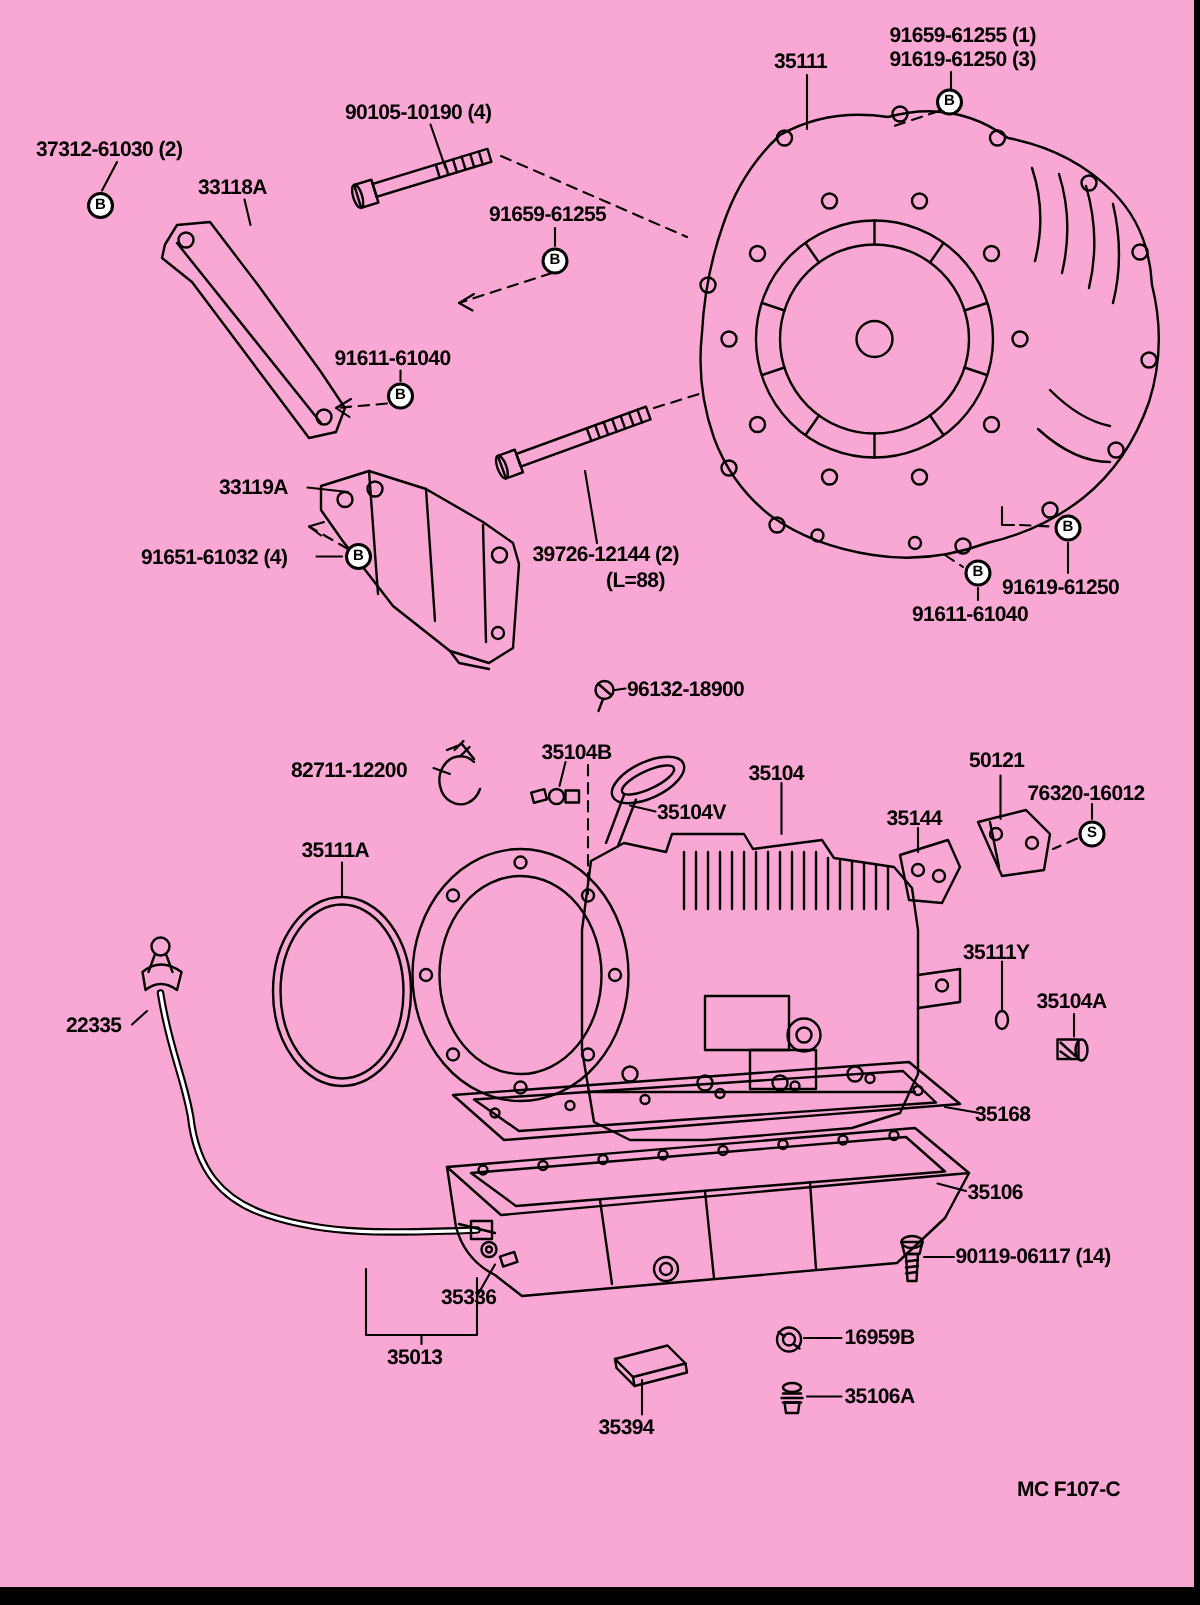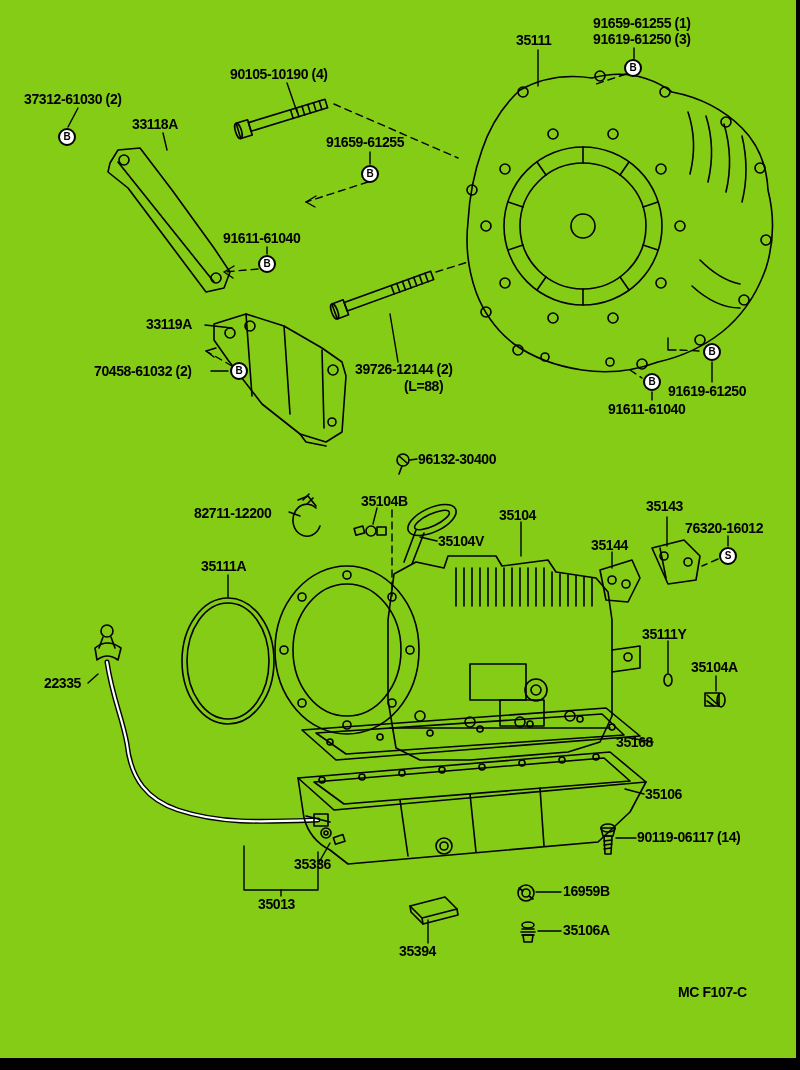--- a/index.html
+++ b/index.html
@@ -1,16 +1,16 @@
 <!DOCTYPE html>
 <html><head>
 <meta charset="utf-8">
 <style>
   html,body{margin:0;padding:0;background:#fff;}
-  .stage{position:relative;width:800px;height:1070px;background:#84cc16;overflow:hidden;
+  .stage{position:relative;width:800px;height:1070px;background:#f9a8d4;overflow:hidden;
          font-family:"Liberation Sans",sans-serif;color:#000;}
   .art{position:absolute;left:0;top:0;}
   .lbl{position:absolute;font-weight:bold;font-size:14px;line-height:15px;
        letter-spacing:-0.4px;white-space:nowrap;color:#000;}
   .sym{position:absolute;width:14px;height:14px;border:2px solid #000;border-radius:50%;
        font-size:10px;font-weight:bold;line-height:14px;text-align:center;background:#fff;}
   .bottom-bar{position:absolute;left:0;top:1058px;width:800px;height:12px;background:#000;}
   .right-edge{position:absolute;left:796px;top:0;width:4px;height:1070px;background:#000;}
 </style>
 </head>
@@ -345,38 +345,38 @@
 
   <div class="lbl" style="left:593px;top:16px">91659-61255 (1)</div>
   <div class="lbl" style="left:593px;top:32px">91619-61250 (3)</div>
   <div class="lbl" style="left:516px;top:33px">35111</div>
   <div class="lbl" style="left:230px;top:67px">90105-10190 (4)</div>
   <div class="lbl" style="left:24px;top:92px">37312-61030 (2)</div>
   <div class="lbl" style="left:132px;top:117px">33118A</div>
   <div class="lbl" style="left:326px;top:135px">91659-61255</div>
   <div class="lbl" style="left:223px;top:231px">91611-61040</div>
   <div class="lbl" style="left:146px;top:317px">33119A</div>
-  <div class="lbl" style="left:94px;top:364px">70458-61032 (2)</div>
+  <div class="lbl" style="left:94px;top:364px">91651-61032 (4)</div>
   <div class="lbl" style="left:355px;top:362px">39726-12144 (2)</div>
   <div class="lbl" style="left:404px;top:379px">(L=88)</div>
   <div class="lbl" style="left:668px;top:384px">91619-61250</div>
   <div class="lbl" style="left:608px;top:402px">91611-61040</div>
-  <div class="lbl" style="left:418px;top:452px">96132-30400</div>
+  <div class="lbl" style="left:418px;top:452px">96132-18900</div>
   <div class="lbl" style="left:194px;top:506px">82711-12200</div>
   <div class="lbl" style="left:361px;top:494px">35104B</div>
   <div class="lbl" style="left:438px;top:534px">35104V</div>
   <div class="lbl" style="left:499px;top:508px">35104</div>
-  <div class="lbl" style="left:646px;top:499px">35143</div>
+  <div class="lbl" style="left:646px;top:499px">50121</div>
   <div class="lbl" style="left:591px;top:538px">35144</div>
   <div class="lbl" style="left:685px;top:521px">76320-16012</div>
   <div class="lbl" style="left:201px;top:559px">35111A</div>
   <div class="lbl" style="left:642px;top:627px">35111Y</div>
   <div class="lbl" style="left:691px;top:660px">35104A</div>
   <div class="lbl" style="left:44px;top:676px">22335</div>
-  <div class="lbl" style="left:616px;top:735px">35168</div>
+  <div class="lbl" style="left:650px;top:735px">35168</div>
   <div class="lbl" style="left:645px;top:787px">35106</div>
   <div class="lbl" style="left:637px;top:830px">90119-06117 (14)</div>
   <div class="lbl" style="left:294px;top:857px">35336</div>
   <div class="lbl" style="left:258px;top:897px">35013</div>
   <div class="lbl" style="left:399px;top:944px">35394</div>
   <div class="lbl" style="left:563px;top:884px">16959B</div>
   <div class="lbl" style="left:563px;top:923px">35106A</div>
 
   <div class="sym" style="left:624px;top:59px">B</div>
   <div class="sym" style="left:58px;top:128px">B</div>

